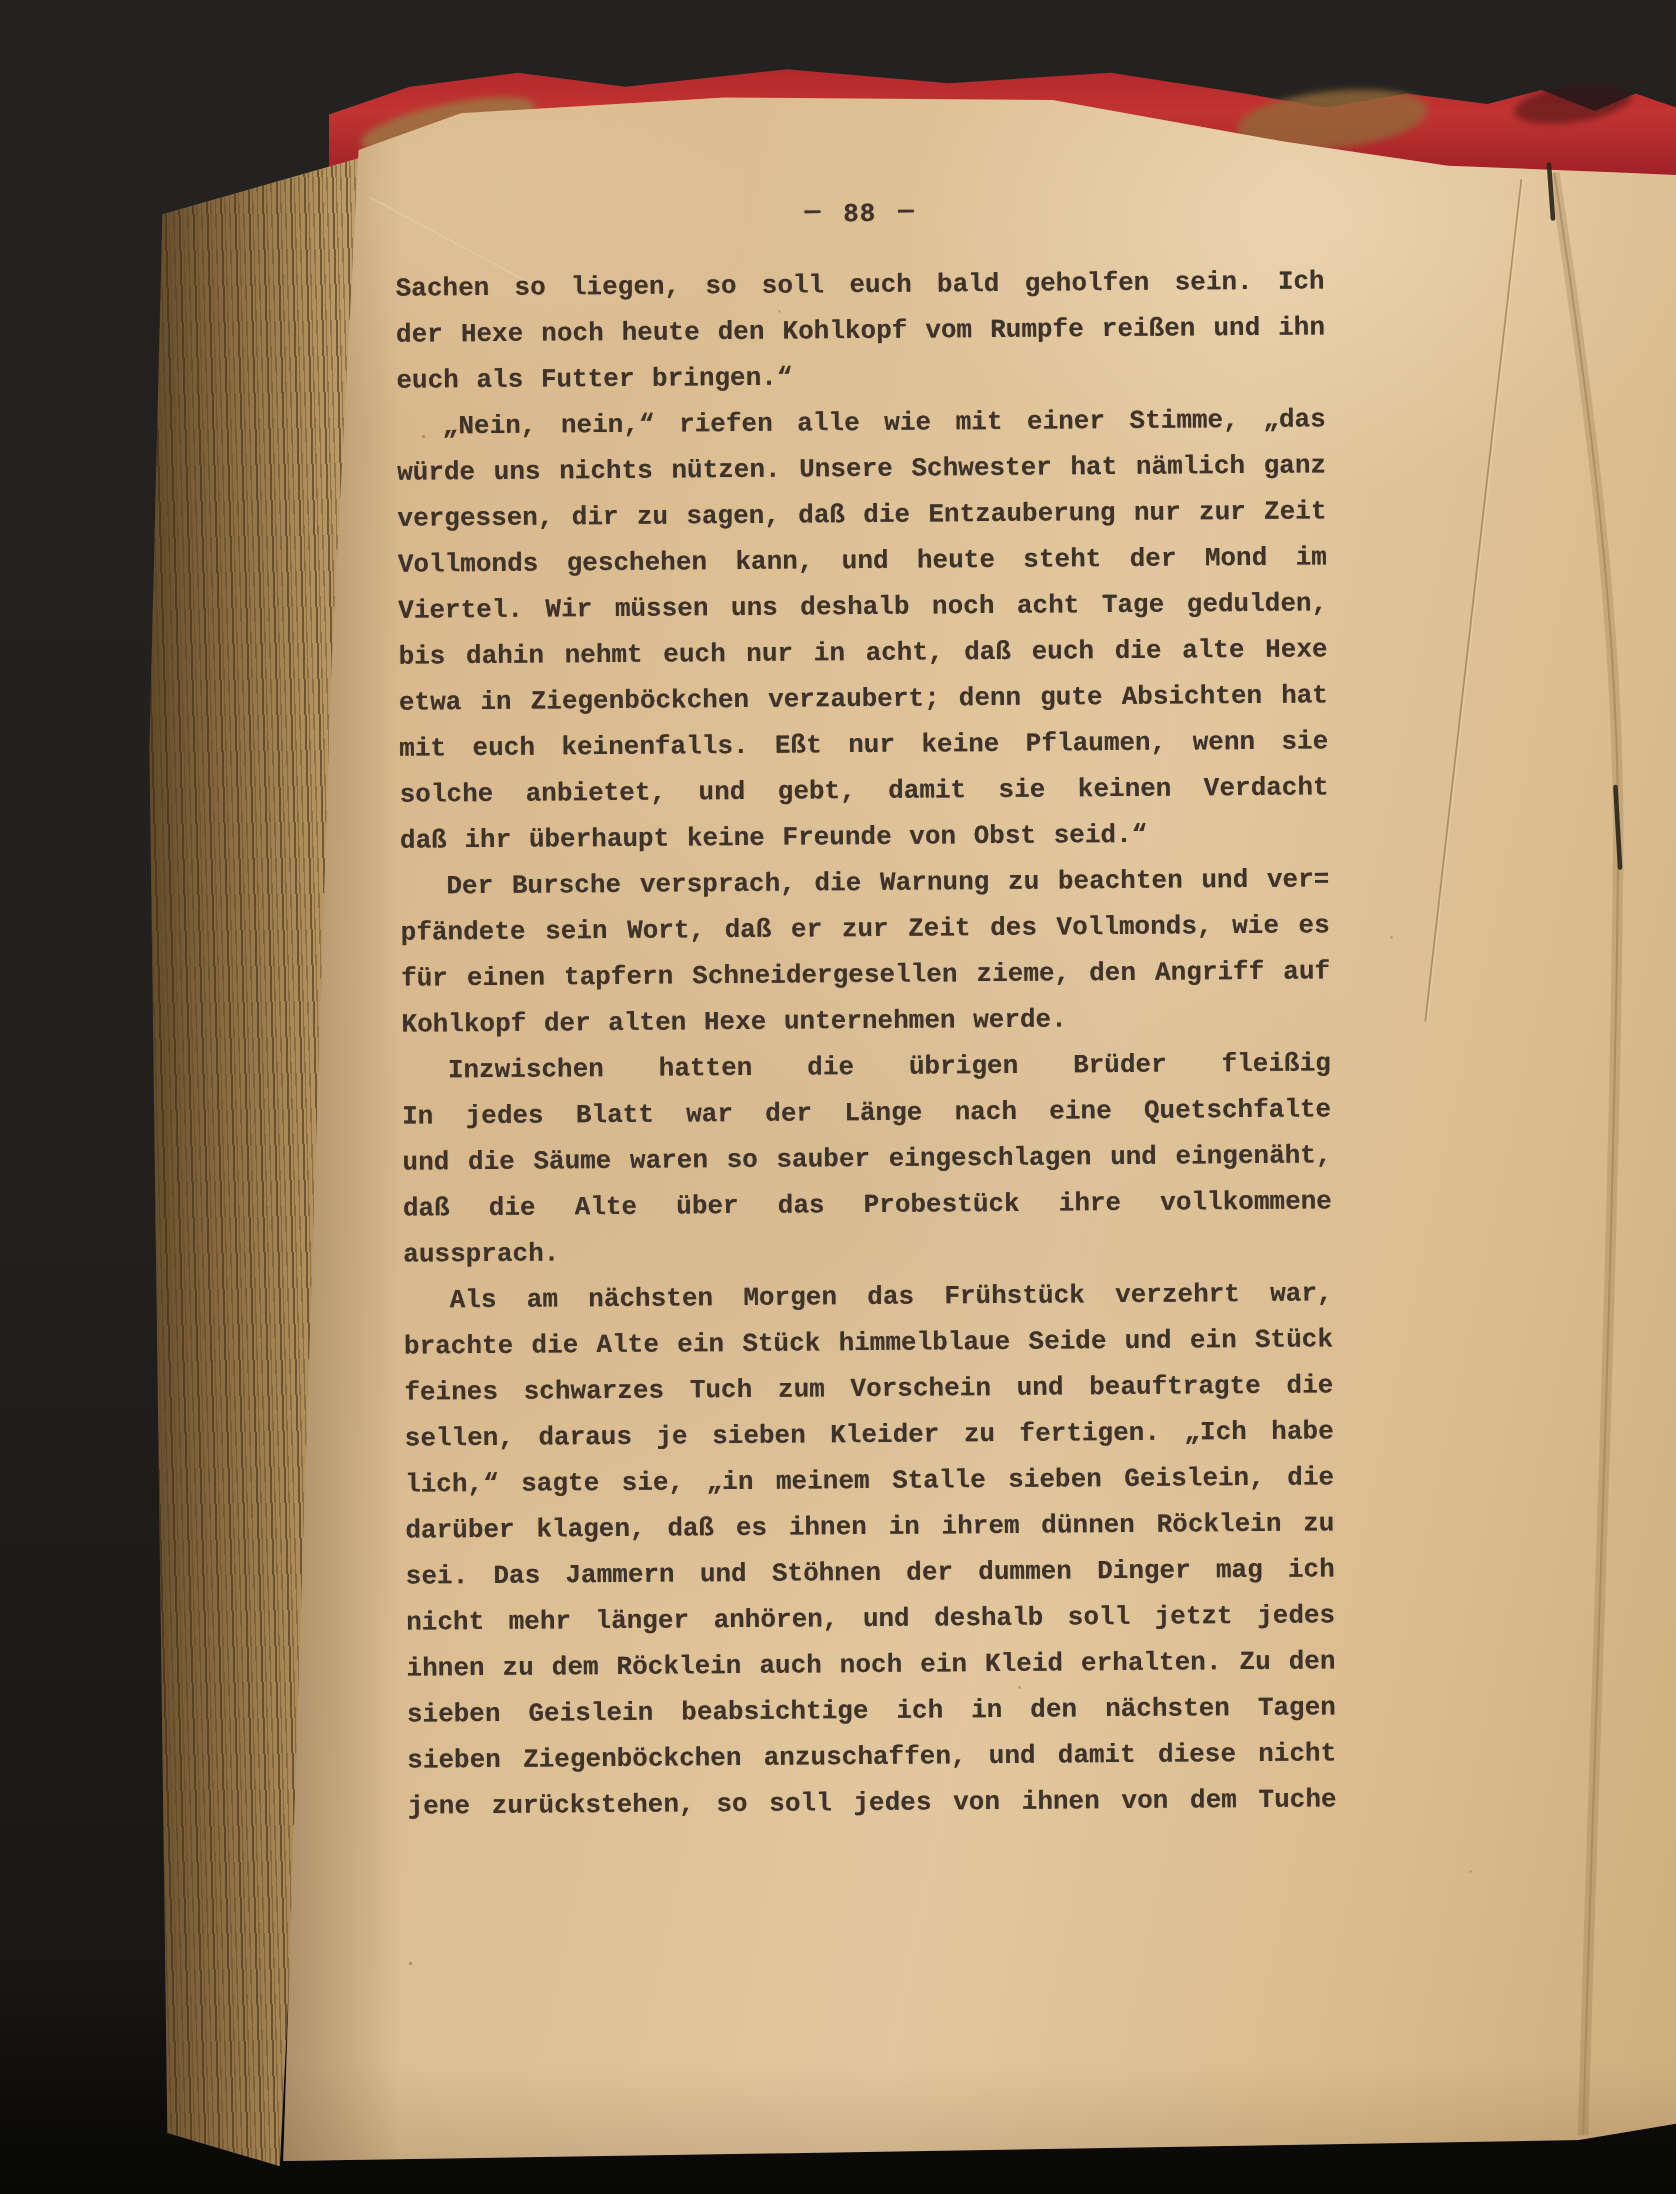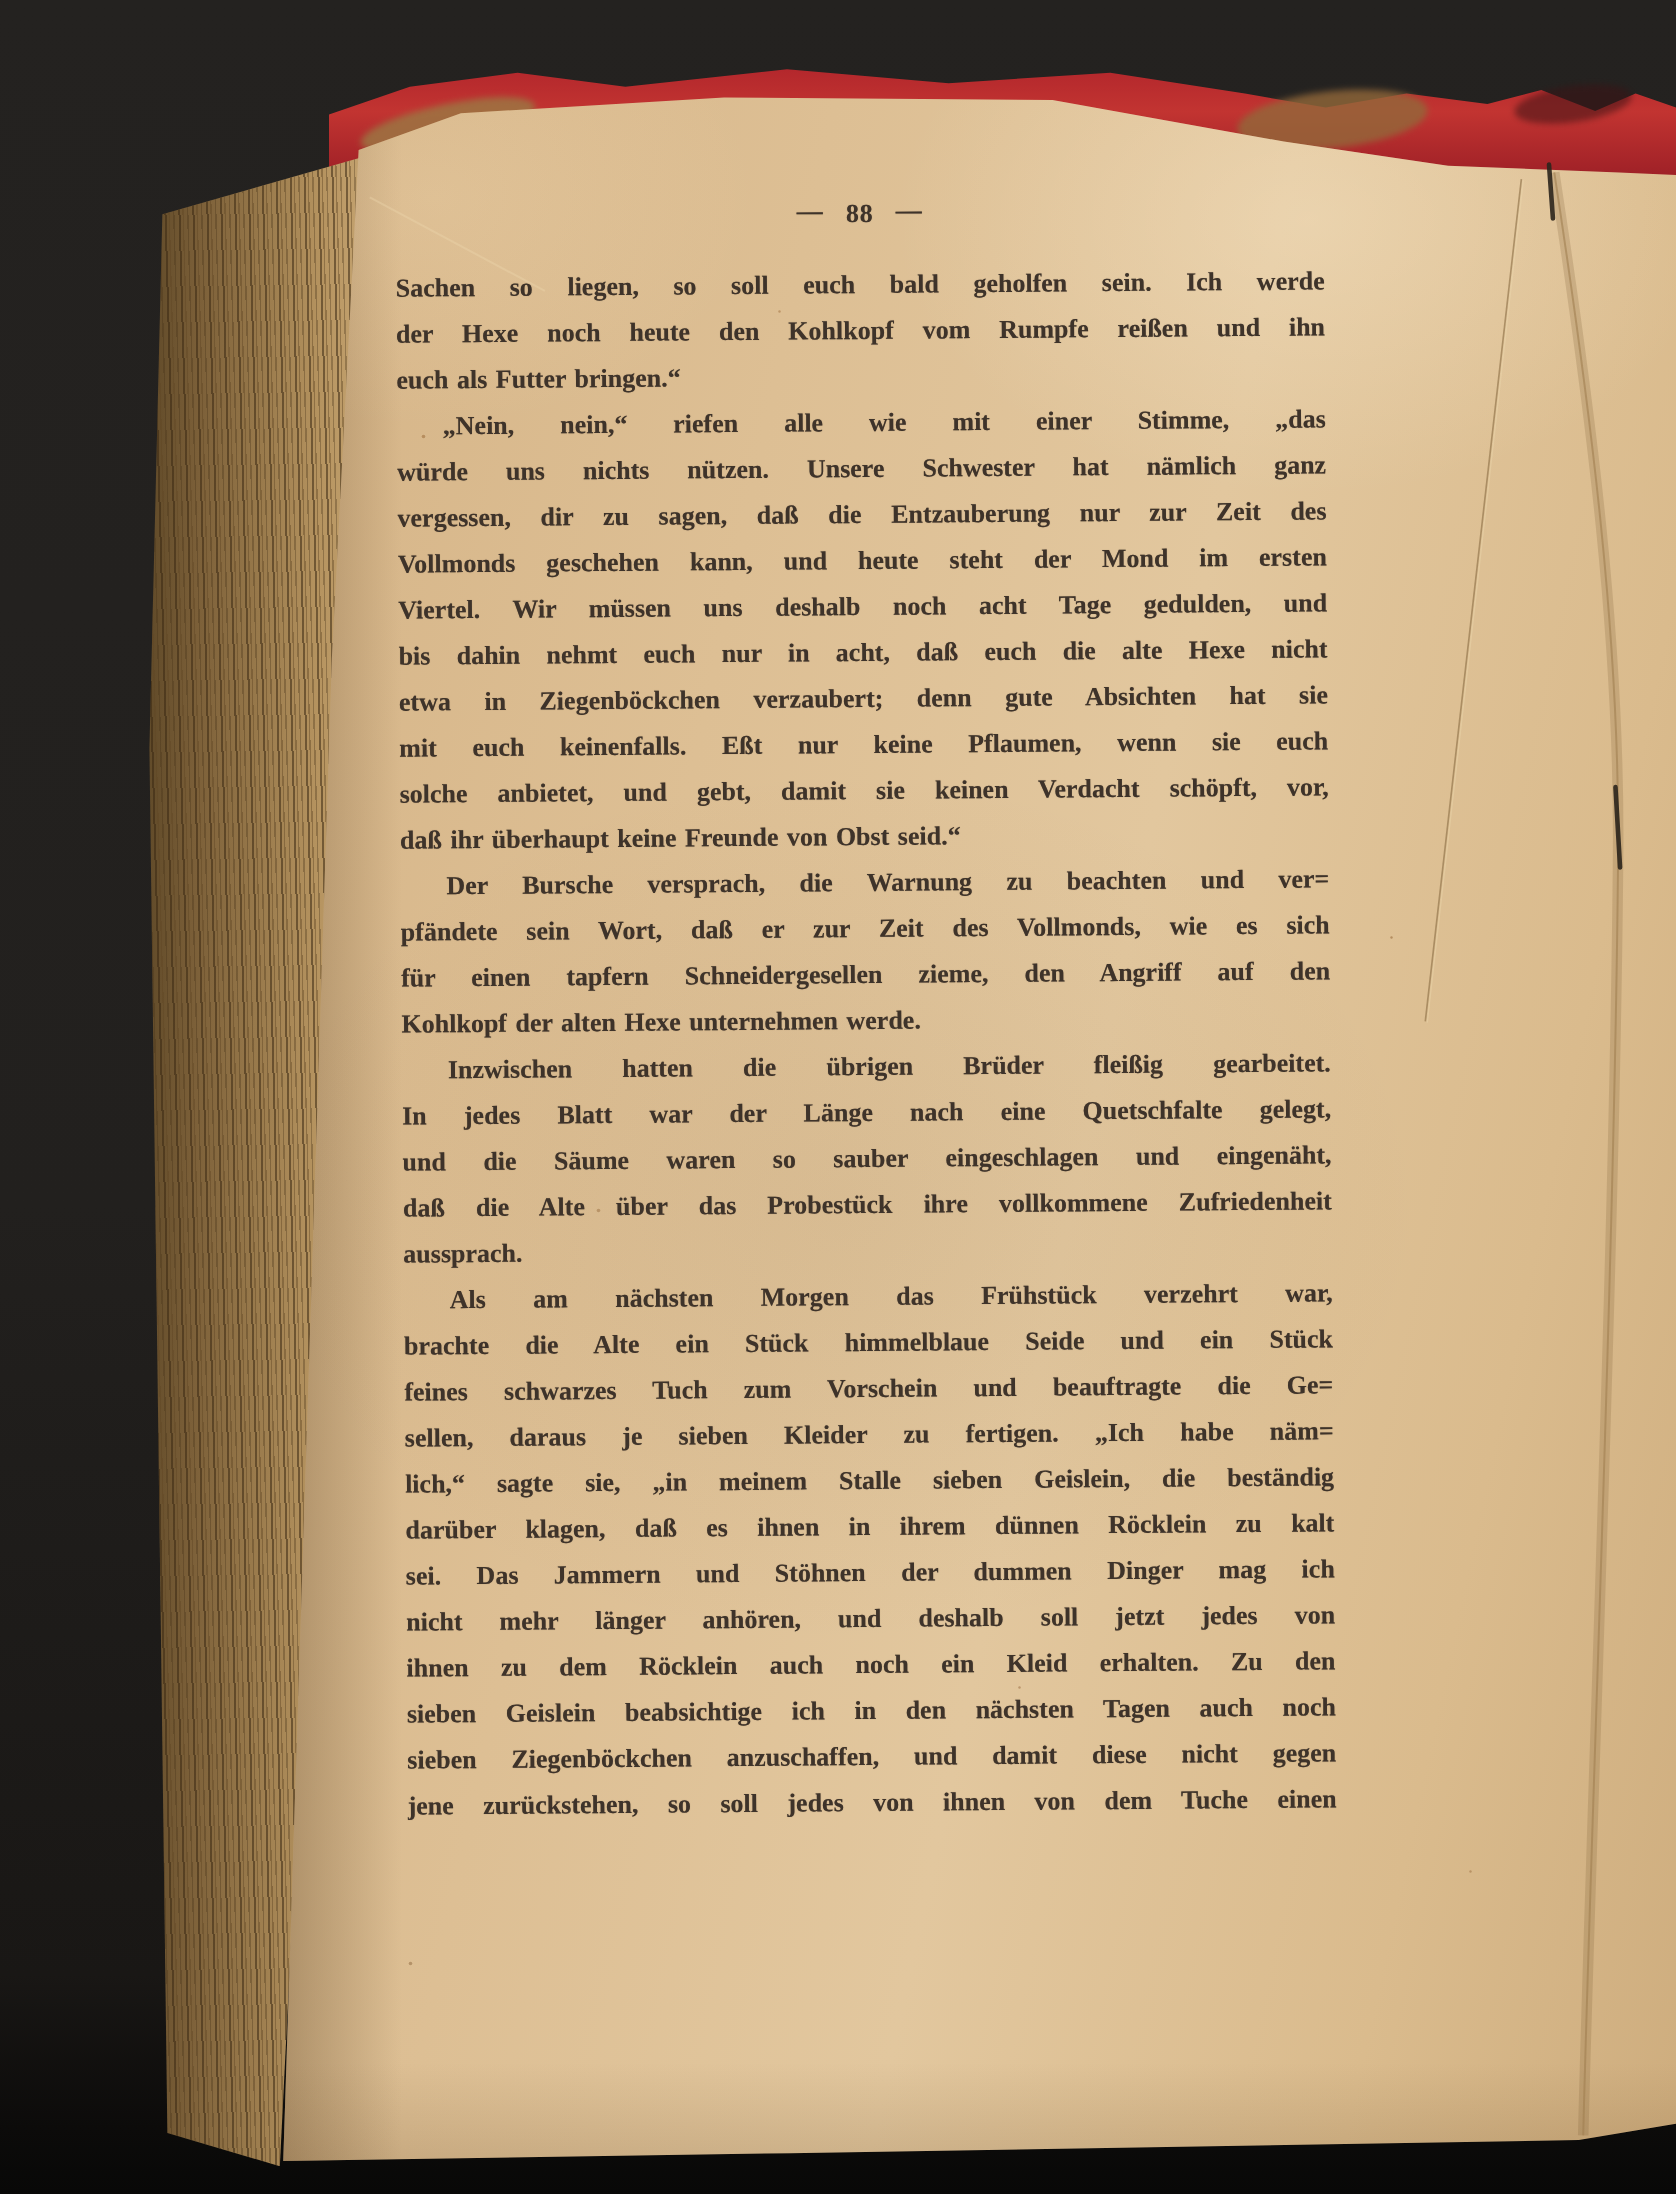--- a/index.html
+++ b/index.html
@@ -1,19 +1,19 @@
 <!DOCTYPE html>
 <html style="font-size:10.5px"><head>
 <meta charset="utf-8">
 <style>
   html,body{margin:0;padding:0;background:#121110;}
   .stage{
     position:relative;width:1676px;height:2194px;overflow:hidden;
     background:linear-gradient(180deg,#242220 0%,#22201e 55%,#191715 90%,#0c0b0a 97%,#080807 100%);
-    font-family:Liberation Serif, serif;
+    font-family:Liberation Mono, monospace;
   }
   
   .red-cover{
     position:absolute;left:329px;top:6.6px;width:1347px;height:174px;
     background:linear-gradient(180deg,#8e1c24 0%,#b3272c 35%,#c23431 60%,#9c1f26 100%);
     clip-path:polygon(0 62%,6% 46%,14% 38%,22% 46%,34% 36%,46% 44%,58% 38%,68% 50%,74% 58%,80% 50%,86% 56%,90% 48%,94% 60%,97% 50%,100% 58%,100% 100%,0 100%);
   }
   .fray{position:absolute;border-radius:50%;filter:blur(3.3px);}
   .fray-1{left:359px;top:104px;width:178px;height:41px;background:rgba(156,116,66,.85);transform:rotate(-12deg);}
   .fray-2{left:1237px;top:91px;width:191px;height:57px;background:rgba(146,104,58,.8);transform:rotate(-6deg);}

